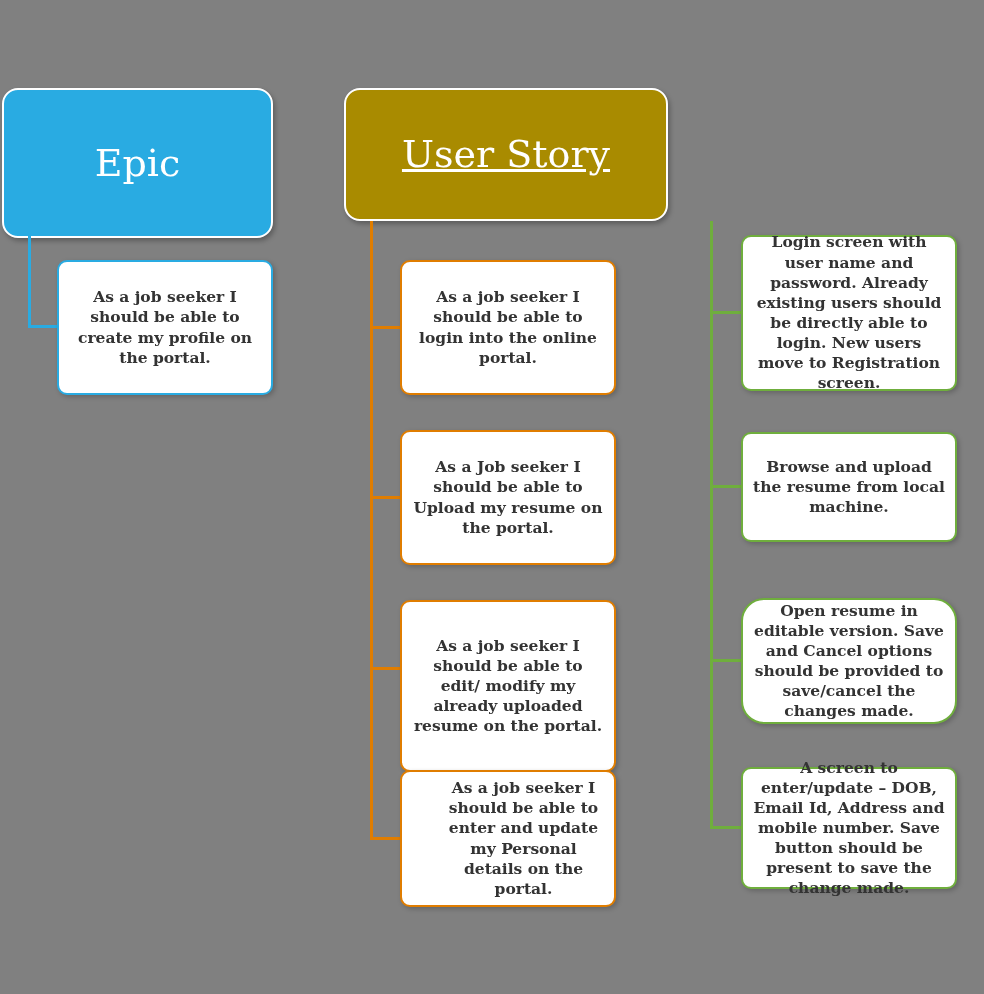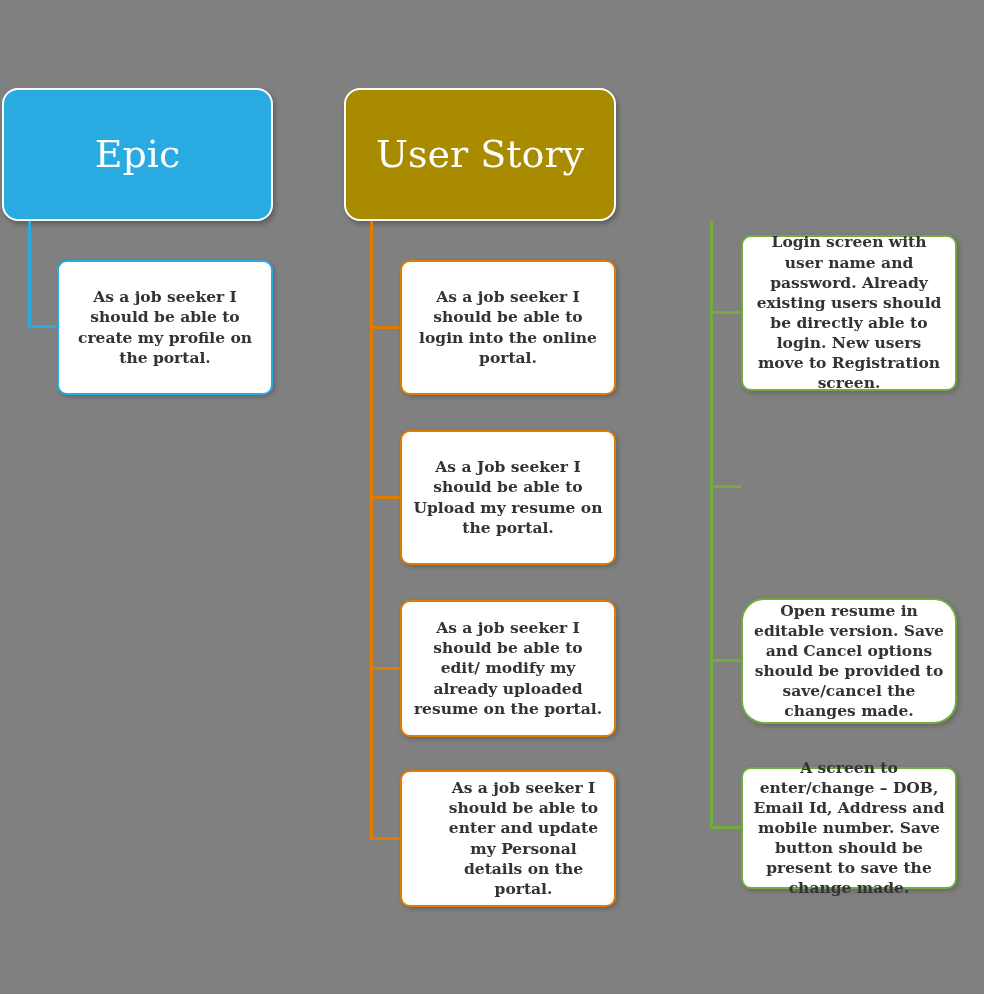--- a/index.html
+++ b/index.html
@@ -21,22 +21,22 @@
     justify-content: center;
     text-align: center;
     color: #ffffff;
     border: 2px solid #ffffff;
     border-radius: 16px;
     font-size: 38px;
     line-height: 1.12;
     box-shadow: 2px 3px 5px rgba(0,0,0,0.28);
     padding: 4px 8px;
   }
-  .h-epic { left: 2px;   top: 88px; width: 271px; height: 133px; background: var(--epic-fill, #29ABE2); }
-  .h-user { left: 344px; top: 88px; width: 272px; height: 133px; background: var(--user-story-fill, #A98B00); }
+  .h-epic { left: 2px;   top: 88px; width: 271px; height: 150px; background: var(--epic-fill, #29ABE2); }
+  .h-user { left: 344px; top: 88px; width: 324px; height: 133px; background: var(--user-story-fill, #A98B00); text-decoration: underline; }
   .h-acc  { left: 682px; top: 88px; width: 275px; height: 133px; background: var(--acceptance-fill, #72B23F); }
 
   
   .card {
     position: absolute;
     display: flex;
     align-items: center;
     justify-content: center;
     text-align: center;
     background: #ffffff;
@@ -49,21 +49,21 @@
     box-shadow: 2px 2px 5px rgba(0,0,0,0.22);
   }
   .c-epic { border: 2px solid var(--epic-line, #29ABE2); }
   .c-user { border: 2px solid var(--user-story-line, #E07D00); }
   .c-acc  { border: 2px solid var(--acceptance-line, #6FAE3D); }
 
   .c-epic-0 { left: 57px;  top: 260px; width: 216px; height: 135px; }
 
   .c-user-0 { left: 400px; top: 260px; width: 216px; height: 135px; }
   .c-user-1 { left: 400px; top: 430px; width: 216px; height: 135px; }
-  .c-user-2 { left: 400px; top: 600px; width: 216px; height: 137px; }
+  .c-user-2 { left: 400px; top: 600px; width: 216px; height: 172px; }
   .c-user-3 { left: 400px; top: 770px; width: 216px; height: 137px; padding-left: 41px; }
 
   .c-acc-0  { left: 741px; top: 235px; width: 216px; height: 156px; }
   .c-acc-1  { left: 741px; top: 432px; width: 216px; height: 110px; }
   .c-acc-2  { left: 741px; top: 598px; width: 216px; height: 126px; border-radius: 23px; }
   .c-acc-3  { left: 741px; top: 767px; width: 216px; height: 122px; }
 
   
   .line { position: absolute; }
   .l-epic { background: var(--epic-line, #29ABE2); }
@@ -123,20 +123,23 @@
 
   <div class="line l-acc v-acc"></div>
   <div class="line l-acc b-acc-0"></div>
   <div class="line l-acc b-acc-1"></div>
   <div class="line l-acc b-acc-2"></div>
   <div class="line l-acc b-acc-3"></div>
 
   <div class="card c-acc c-acc-0">
     <span>Login screen with user name and password. Already existing users should be directly able to login. New users move to Registration screen.</span>
   </div>
+  <div class="card c-acc c-acc-1">
+    <span>Browse and upload the resume from local machine.</span>
+  </div>
   <div class="card c-acc c-acc-2">
     <span>Open resume in editable version. Save and Cancel options should be provided to save/cancel the changes made.</span>
   </div>
   <div class="card c-acc c-acc-3">
-    <span>A screen to enter/change – DOB, Email Id, Address and mobile number. Save button should be present to save the change made.</span>
+    <span>A screen to enter/update – DOB, Email Id, Address and mobile number. Save button should be present to save the change made.</span>
   </div>
 
 </div>
 
 </body></html>

